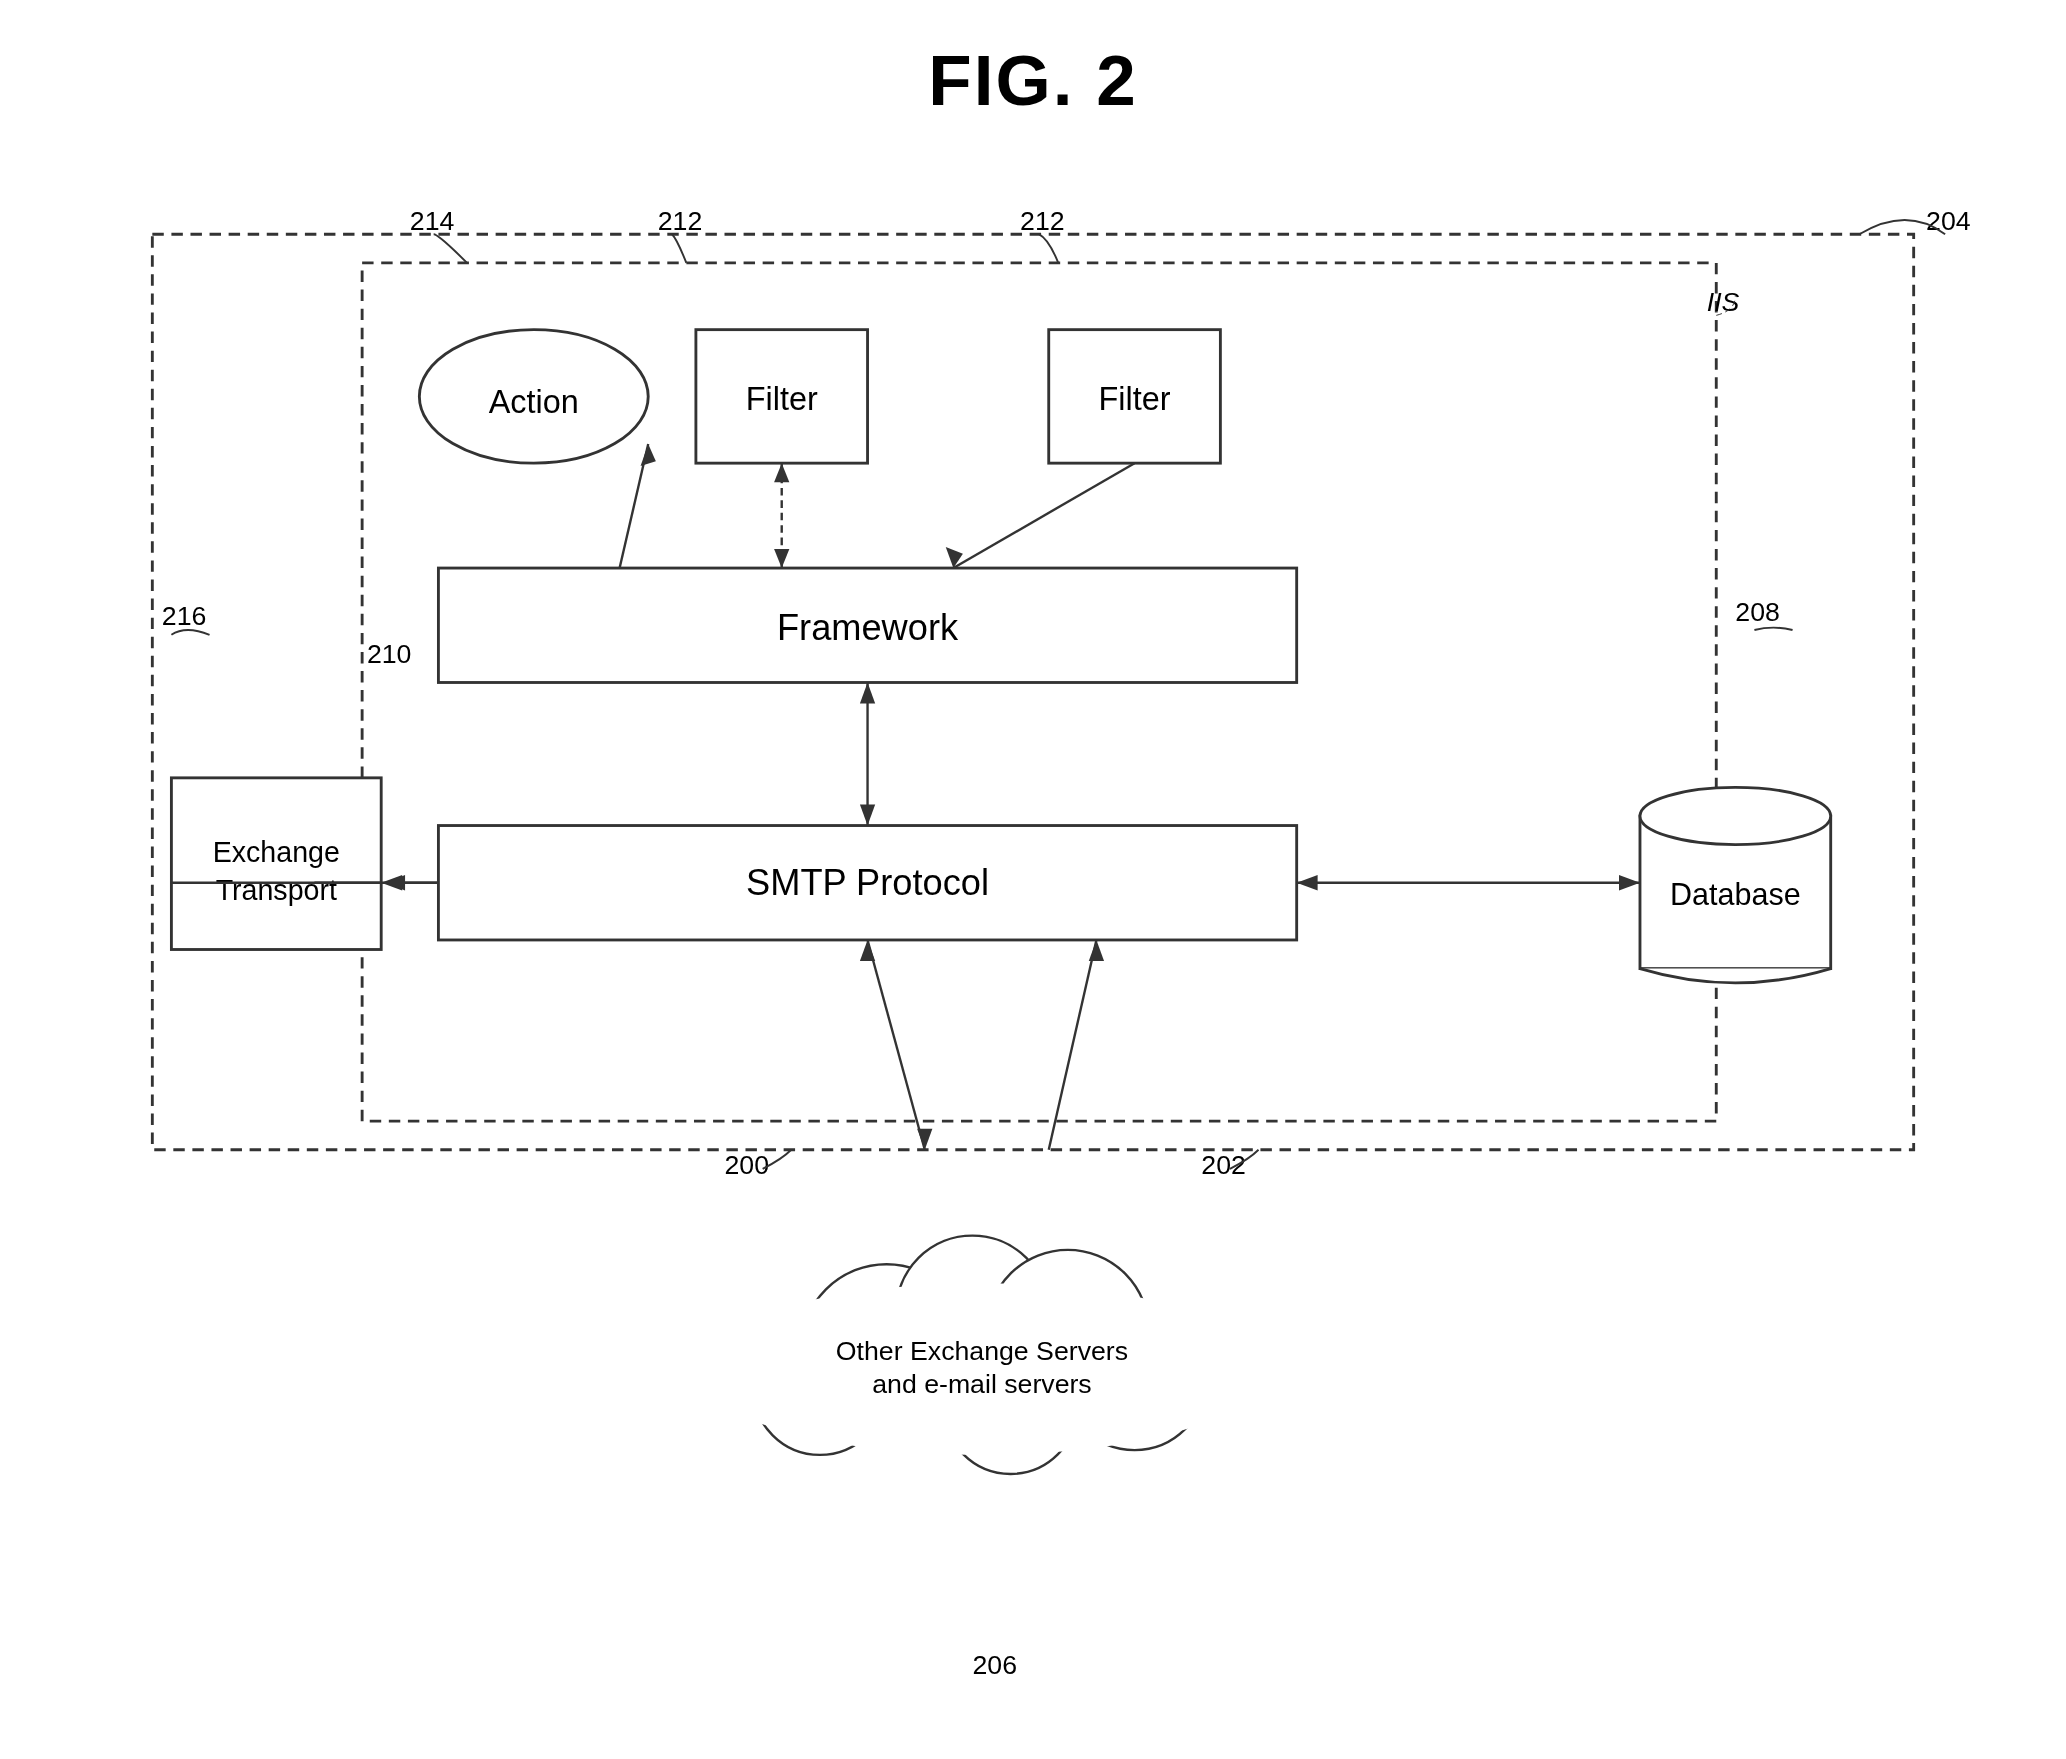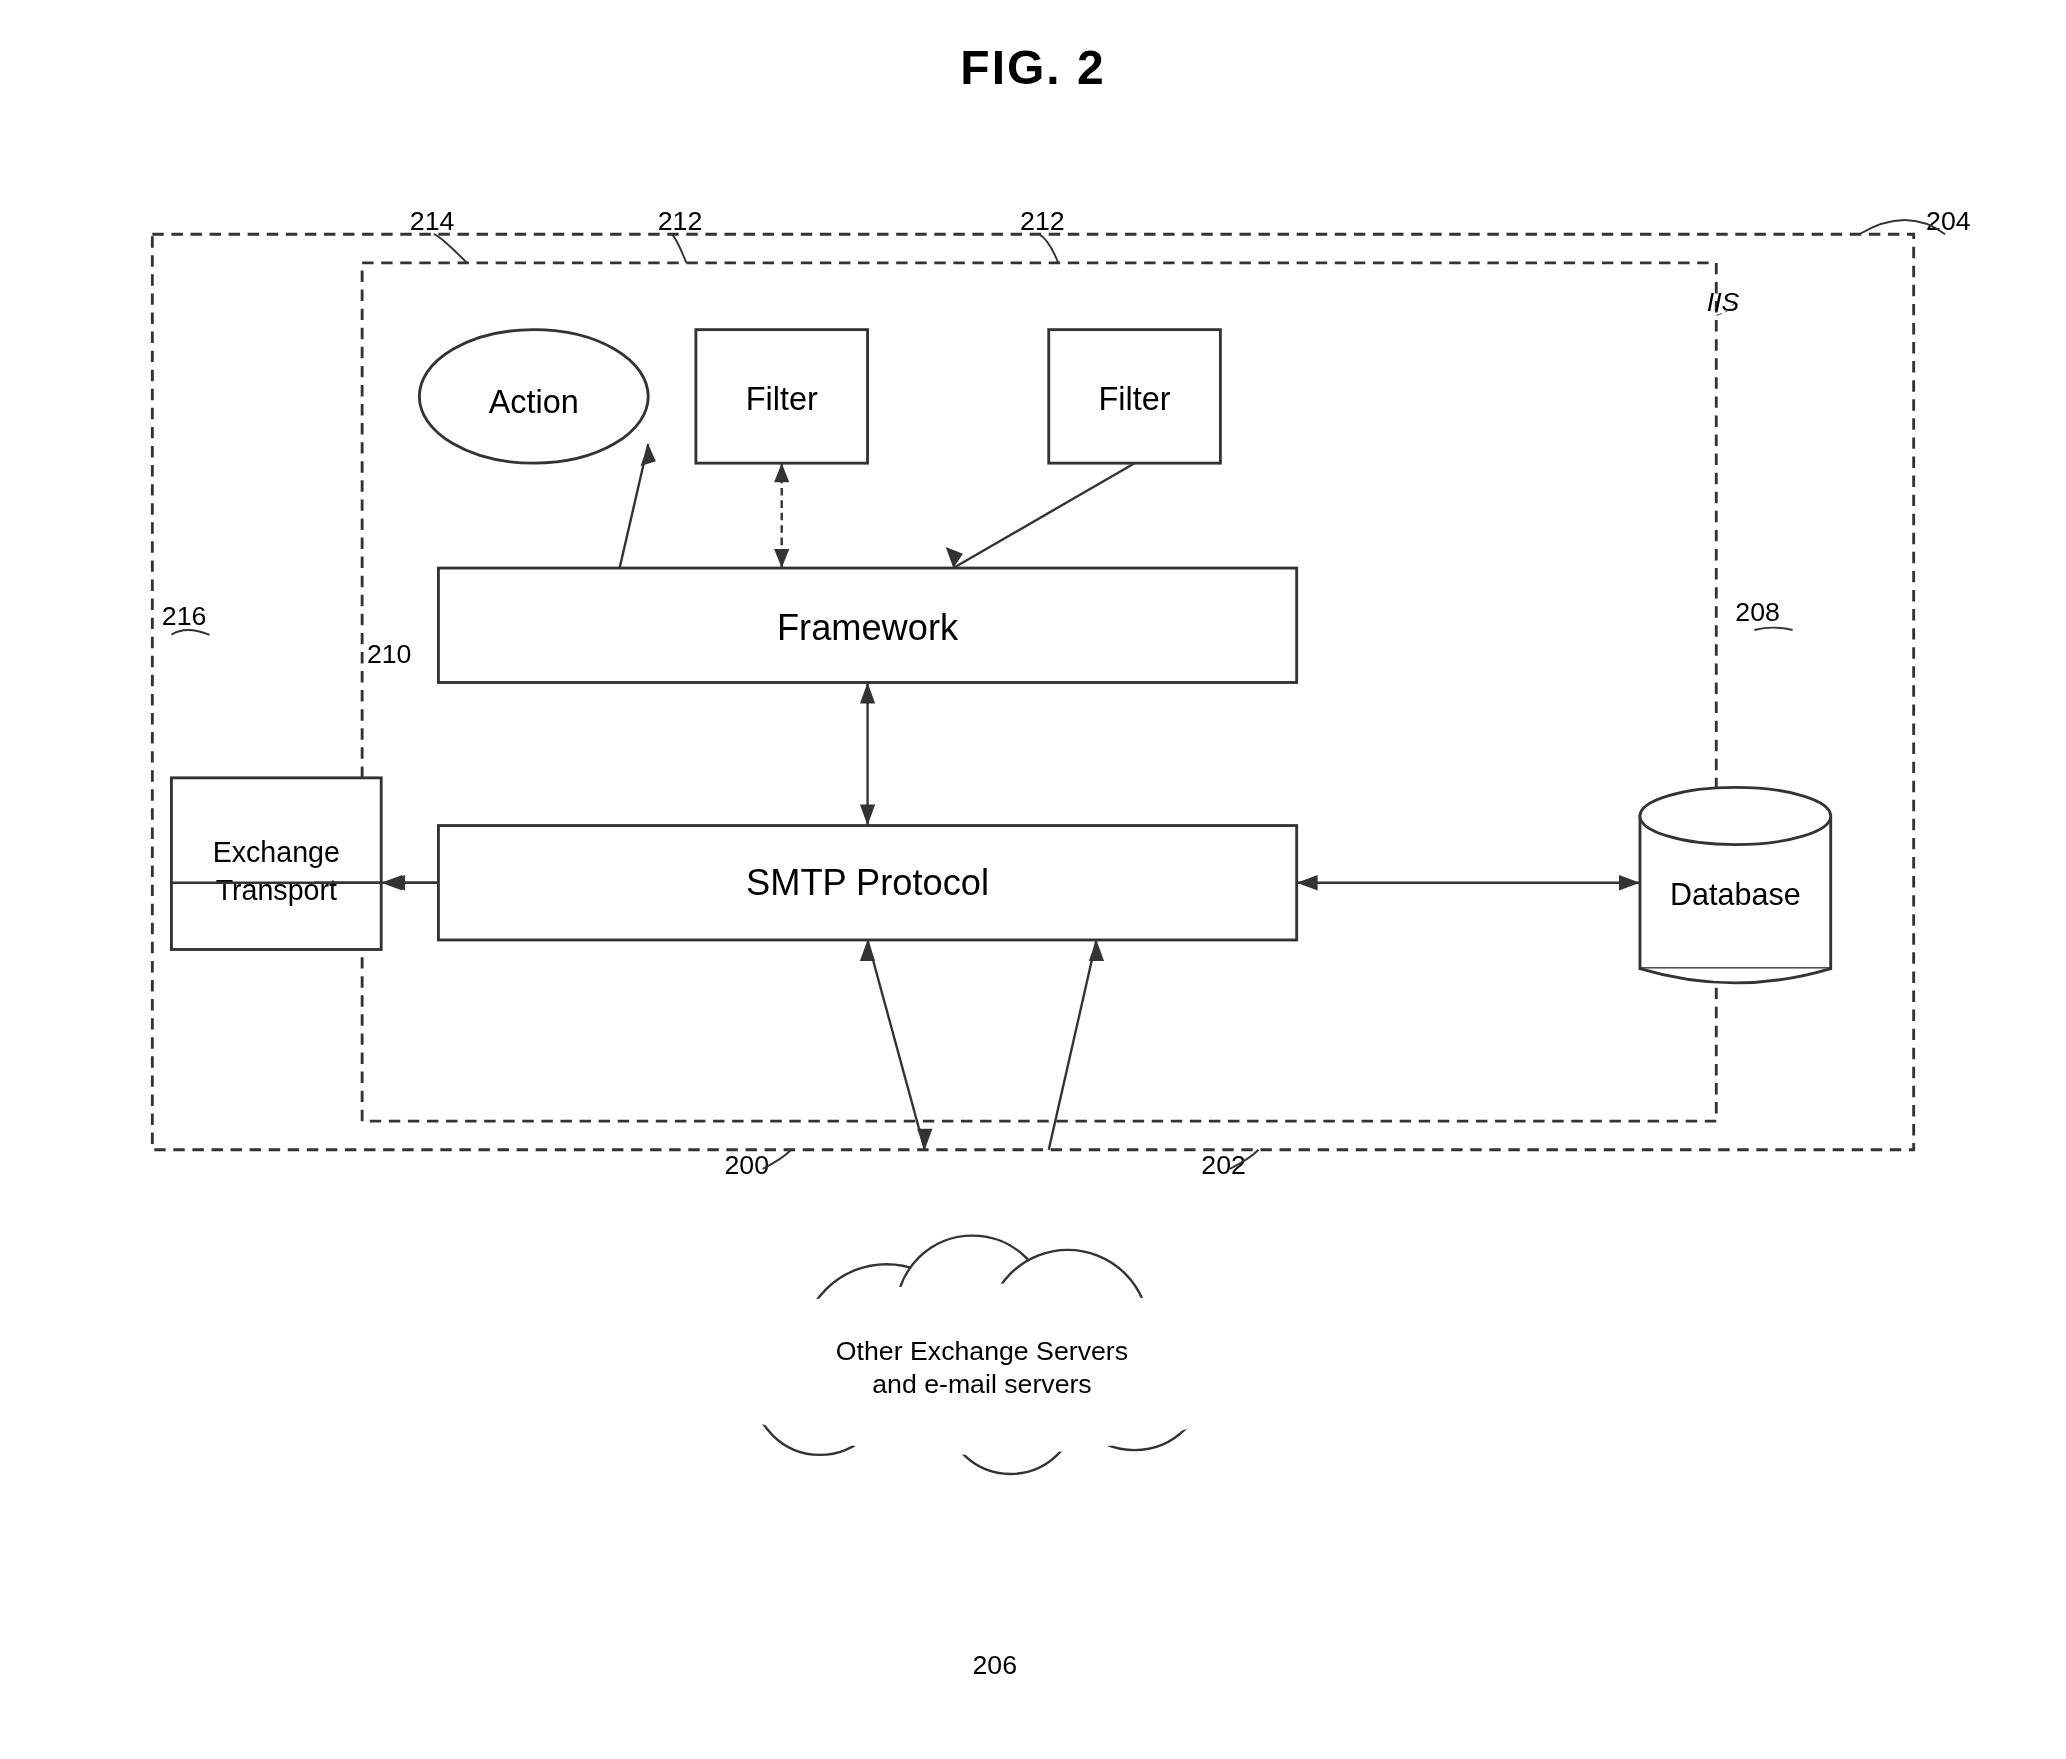--- a/index.html
+++ b/index.html
@@ -7,21 +7,21 @@
       background: #fff;
       font-family: Arial, sans-serif;
       width: 2066px;
       height: 1759px;
       position: relative;
       overflow: hidden;
     }
 
     .page-title {
       text-align: center;
-      font-size: 48px;
+      font-size: 71px;
       font-weight: bold;
       padding-top: 40px;
       letter-spacing: 2px;
     }
 
     .diagram-container {
       position: absolute;
       top: 158px;
       left: 59px;
       right: 59px;

